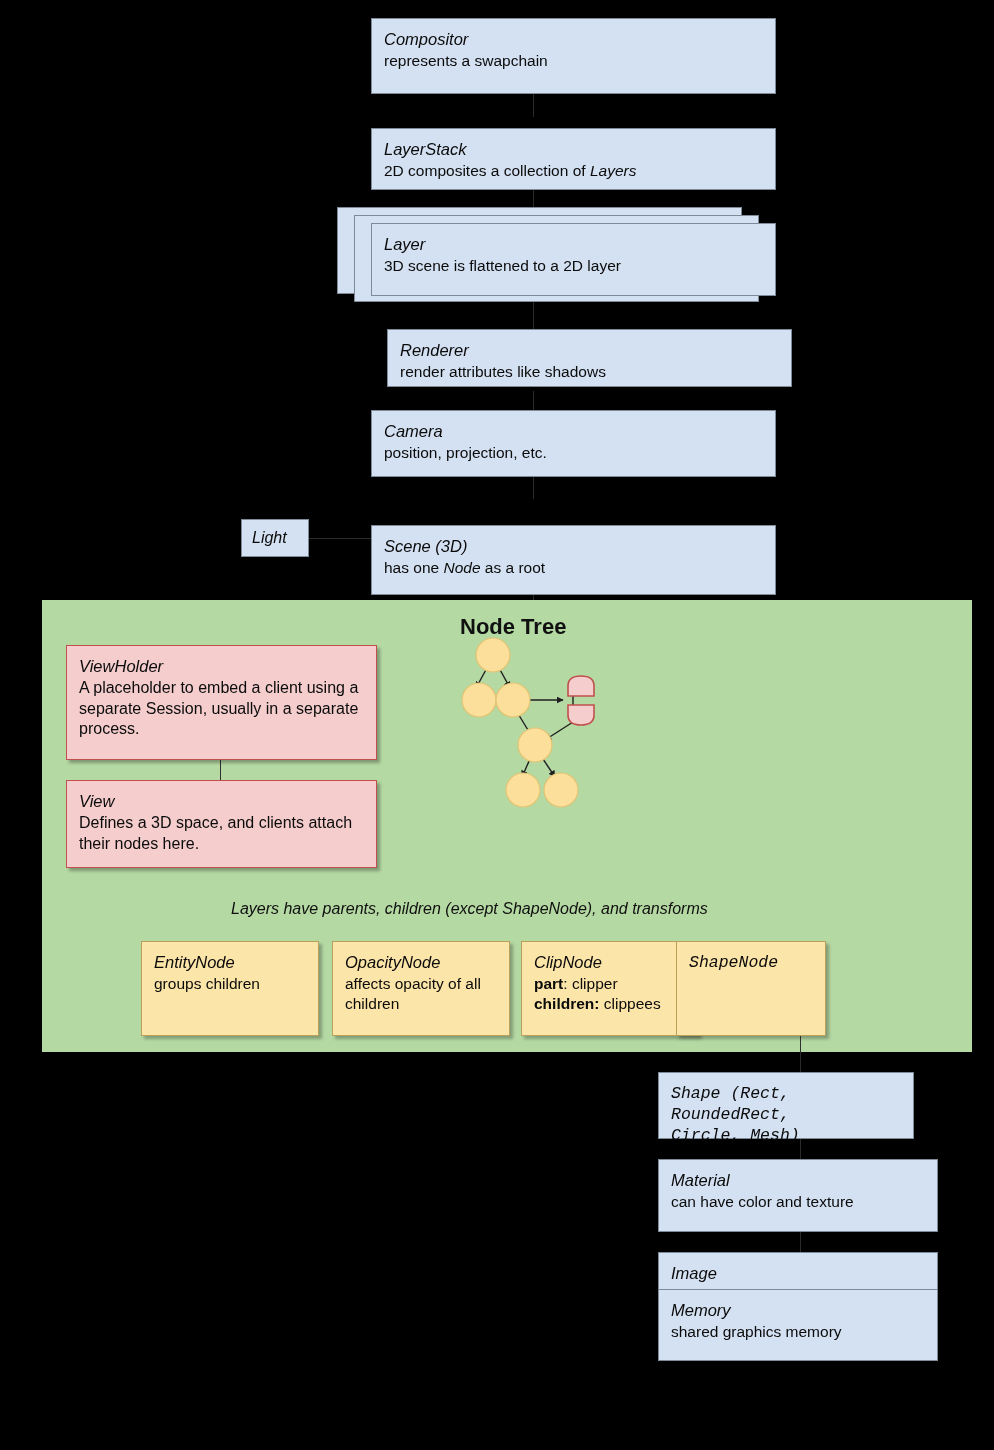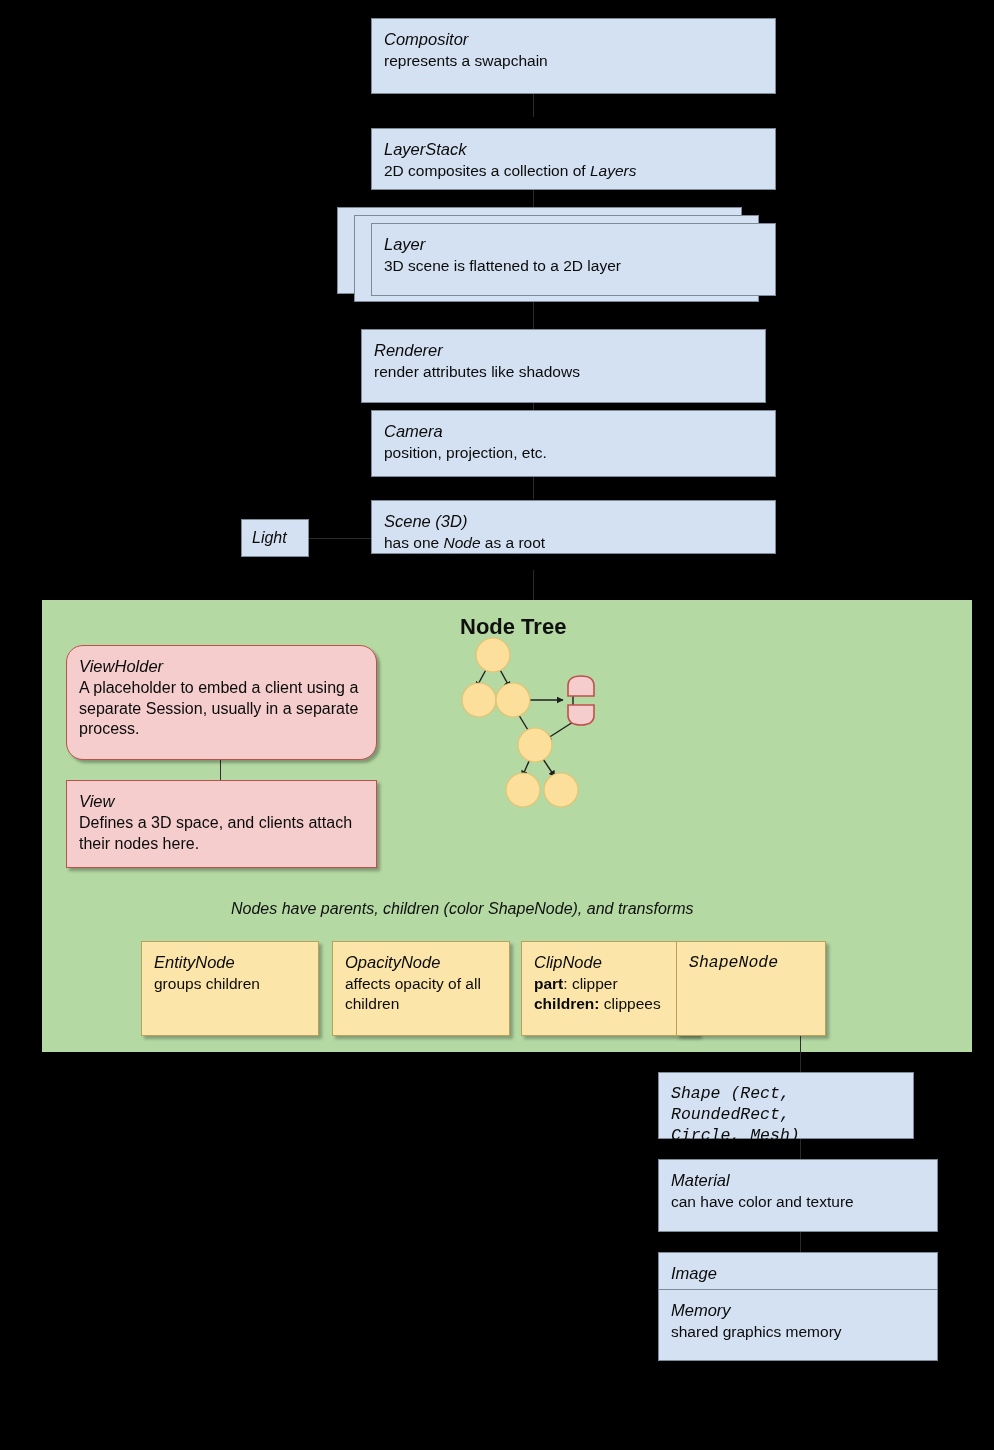--- a/index.html
+++ b/index.html
@@ -123,31 +123,31 @@
     <span class="sub">2D composites a collection of <i>Layers</i></span>
   </div>
 
   <div class="box blue" style="left:337px; top:207px; width:405px; height:87px; padding:0;"></div>
   <div class="box blue" style="left:354px; top:215px; width:405px; height:87px; padding:0;"></div>
   <div class="box blue" style="left:371px; top:223px; width:405px; height:73px;">
     <span class="ttl">Layer</span>
     <span class="sub">3D scene is flattened to a 2D layer</span>
   </div>
 
-  <div class="box blue" style="left:361px; top:329px; width:405px; height:74px;">
+  <div class="box blue" style="left:387px; top:329px; width:405px; height:58px;">
     <span class="ttl">Renderer</span>
     <span class="sub">render attributes like shadows</span>
   </div>
 
   <div class="box blue" style="left:371px; top:410px; width:405px; height:67px;">
     <span class="ttl">Camera</span>
     <span class="sub">position, projection, etc.</span>
   </div>
 
-  <div class="box blue" style="left:371px; top:500px; width:405px; height:54px;">
+  <div class="box blue" style="left:371px; top:525px; width:405px; height:70px;">
     <span class="ttl">Scene (3D)</span>
     <span class="sub">has one <i>Node</i> as a root</span>
   </div>
 
   <div class="box blue" style="left:241px; top:519px; width:68px; height:38px; padding:8px 10px;">
     <span class="ttl" style="font-size:16px;">Light</span>
   </div>
 
   <div id="green-panel" style="left:42px; top:600px; width:930px; height:452px;">
   </div>
@@ -181,31 +181,31 @@
       <circle cx="24" cy="70" r="17"></circle>
       <circle cx="58" cy="70" r="17"></circle>
       <circle cx="80" cy="115" r="17"></circle>
       <circle cx="68" cy="160" r="17"></circle>
       <circle cx="106" cy="160" r="17"></circle>
     </g>
   </svg>
 
   <div class="vline conn-green" style="left:220px; top:760px; height:20px;"></div>
 
-  <div class="box pink" style="left:66px; top:645px; width:311px; height:115px;border-radius:17px;">
+  <div class="box pink" style="left:66px; top:645px; width:311px; height:115px;">
     <span class="ttl">ViewHolder</span>
     <span class="sub" style="font-size:16px;">A placeholder to embed a client using a separate Session, usually in a separate process.</span>
   </div>
 
   <div class="box pink" style="left:66px; top:780px; width:311px; height:88px;">
     <span class="ttl">View</span>
     <span class="sub" style="font-size:16px;">Defines a 3D space, and clients attach their nodes here.</span>
   </div>
 
-  <div id="nodes-note" style="left:231px; top:900px;">Nodes have parents, children (color ShapeNode), and transforms</div>
+  <div id="nodes-note" style="left:231px; top:900px;">Layers have parents, children (except ShapeNode), and transforms</div>
 
   <div class="box yellow" style="left:141px; top:941px; width:178px; height:95px;">
     <span class="ttl">EntityNode</span>
     <span class="sub">groups children</span>
   </div>
 
   <div class="box yellow" style="left:332px; top:941px; width:178px; height:95px;">
     <span class="ttl">OpacityNode</span>
     <span class="sub">affects opacity of all children</span>
   </div>

